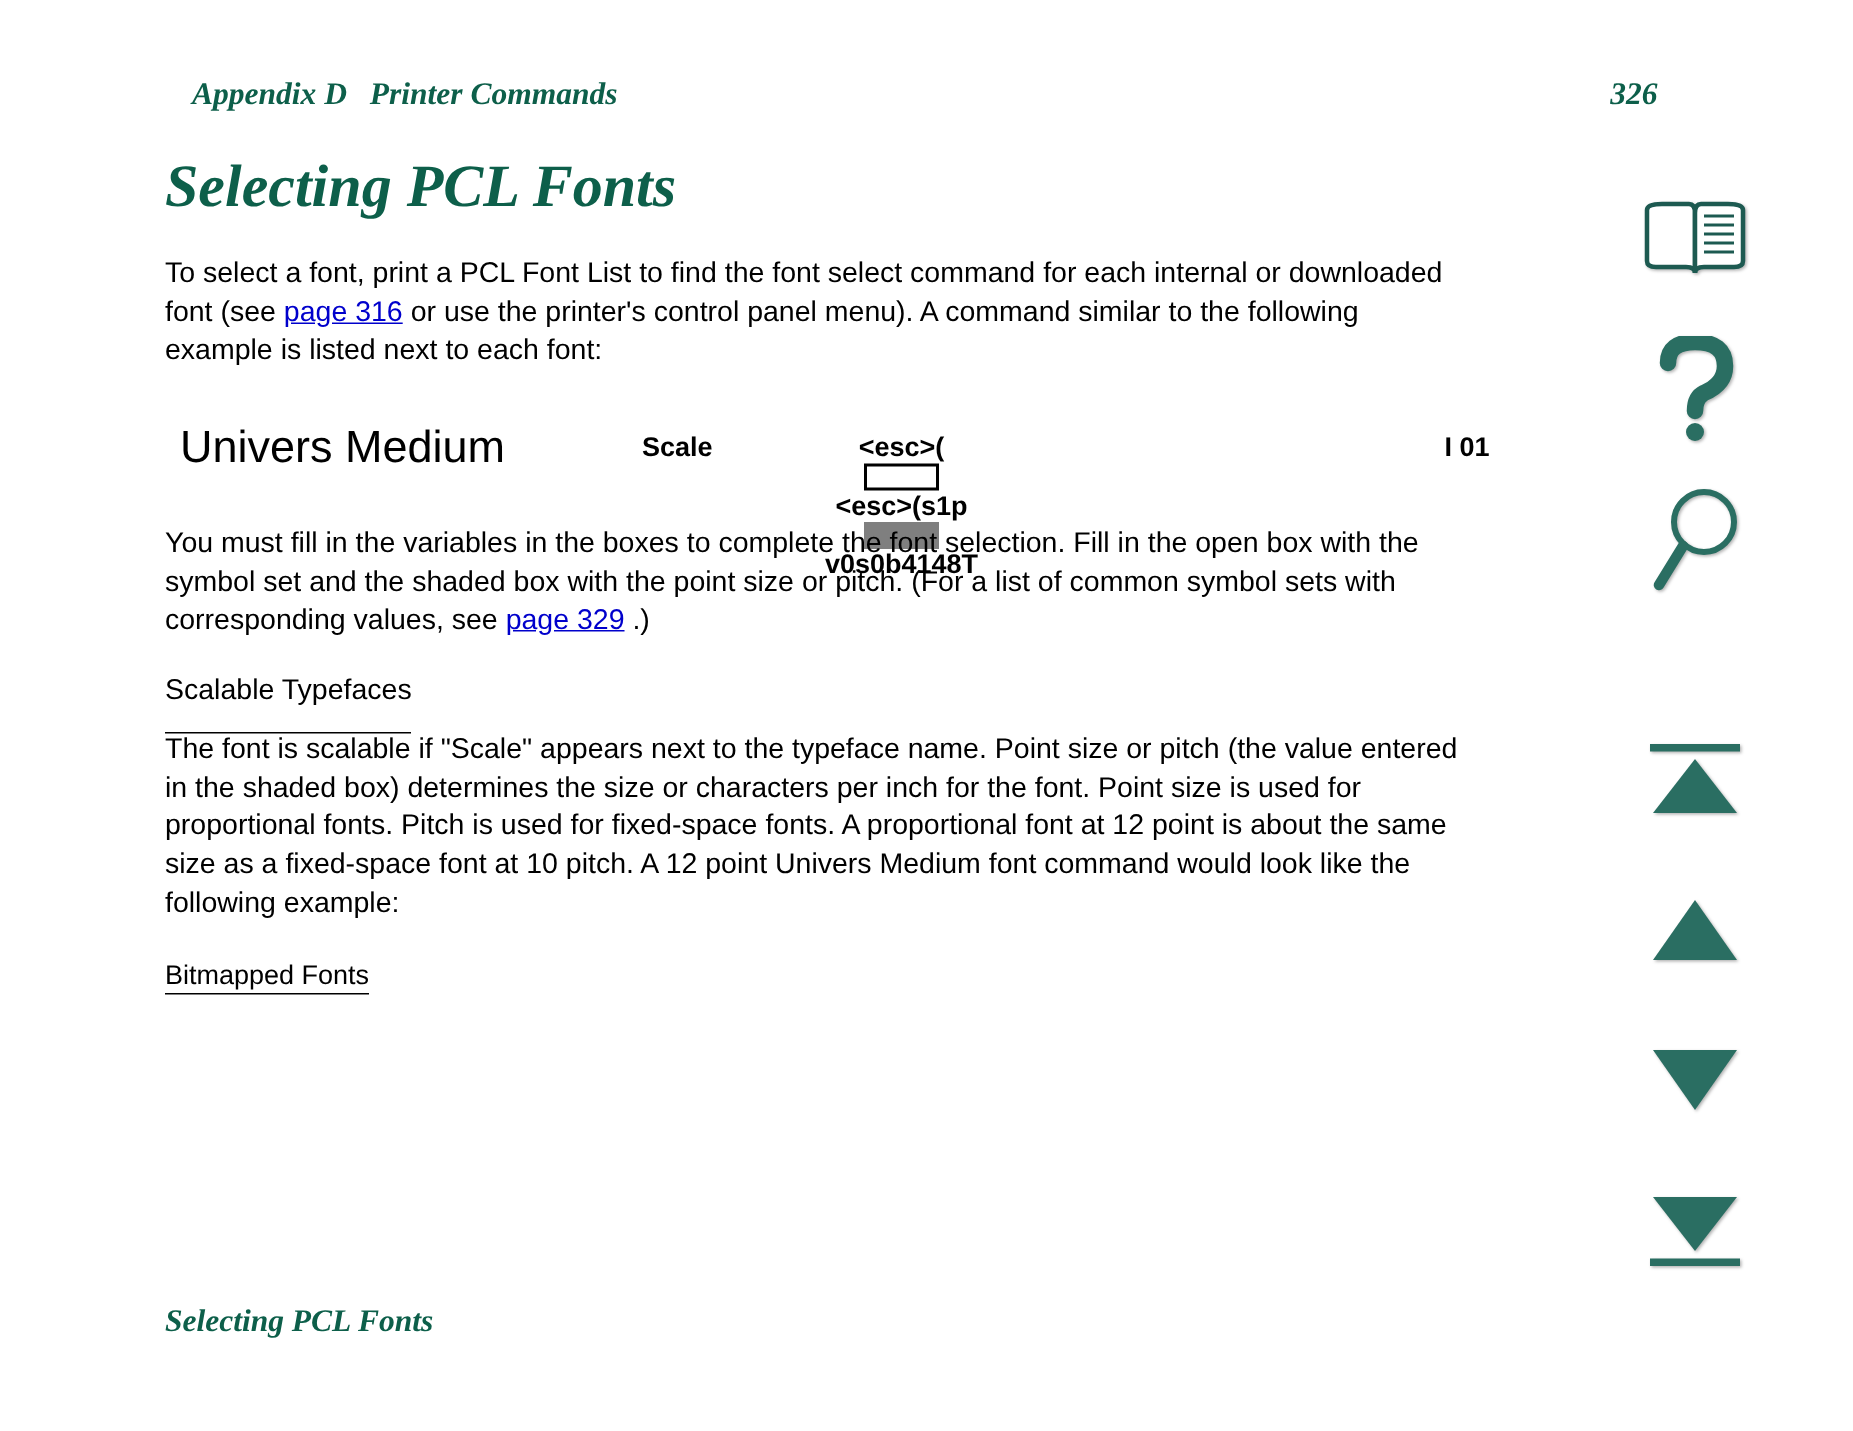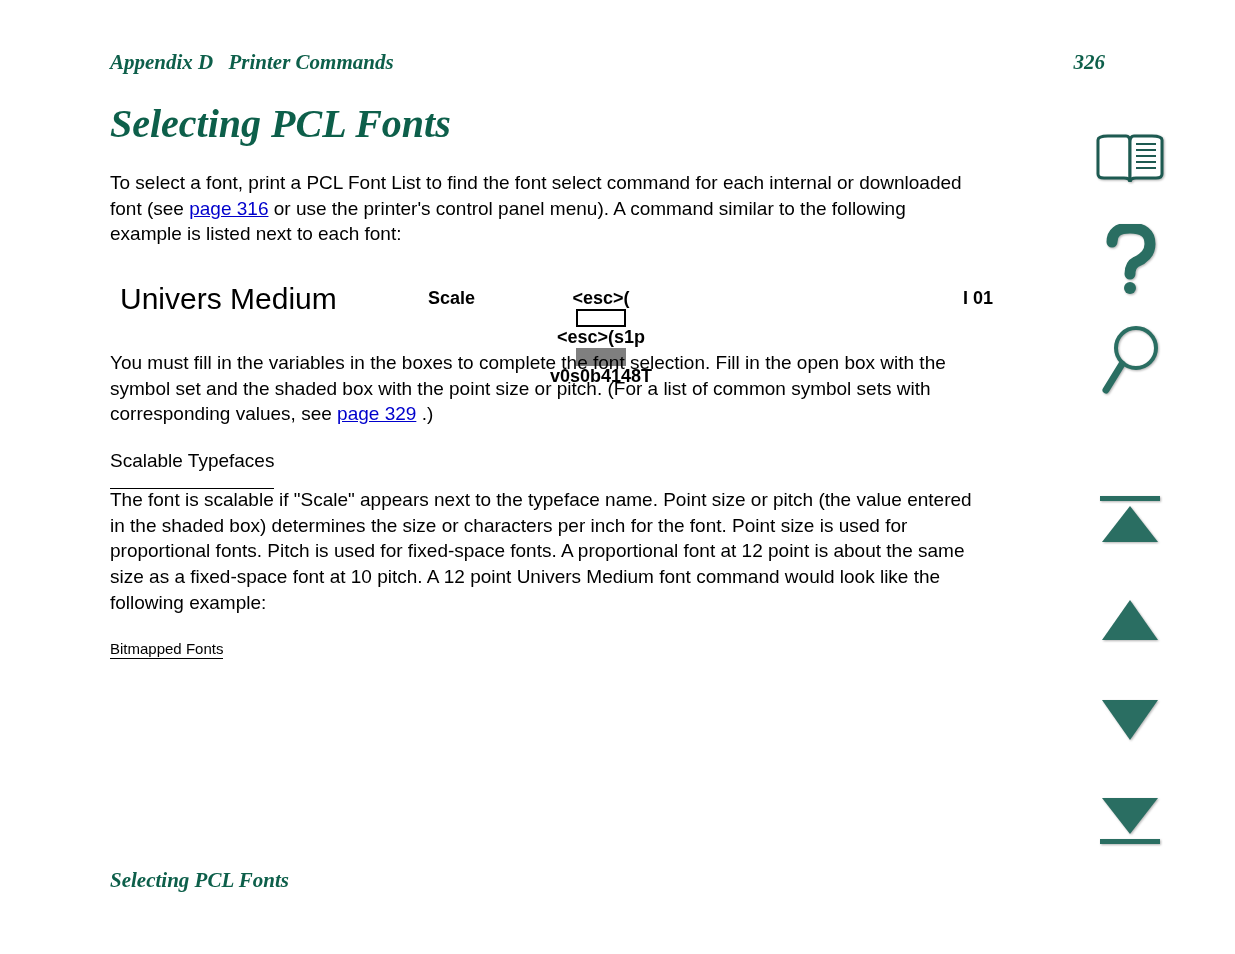--- a/index.html
+++ b/index.html
@@ -15,21 +15,21 @@
   .page {
     position: absolute;
     left: 0;
     top: 0;
     width: 1235px;
     height: 954px;
   }
   .header-line {
     position: absolute;
     top: 50px;
-    left: 110px;
+    left: 128px;
     right: 130px;
     height: 30px;
   }
   .header-left {
     position: absolute;
     left: 0;
     top: 0;
     color: #0d5f4a;
     font-style: italic;
     font-weight: bold;
@@ -169,21 +169,21 @@
     font-family: Arial, Helvetica, sans-serif;
     font-size: 19px;
     color: #000000;
     line-height: 1.35;
   }
   .sub-head-2 {
     position: absolute;
     left: 110px;
     top: 640px;
     font-family: Arial, Helvetica, sans-serif;
-    font-size: 15px;
+    font-size: 18px;
     color: #000000;
     border-bottom: 1px solid #000000;
     padding-bottom: 1px;
   }
   .para4 {
     position: absolute;
     left: 110px;
     top: 670px;
     width: 870px;
     font-family: Arial, Helvetica, sans-serif;

